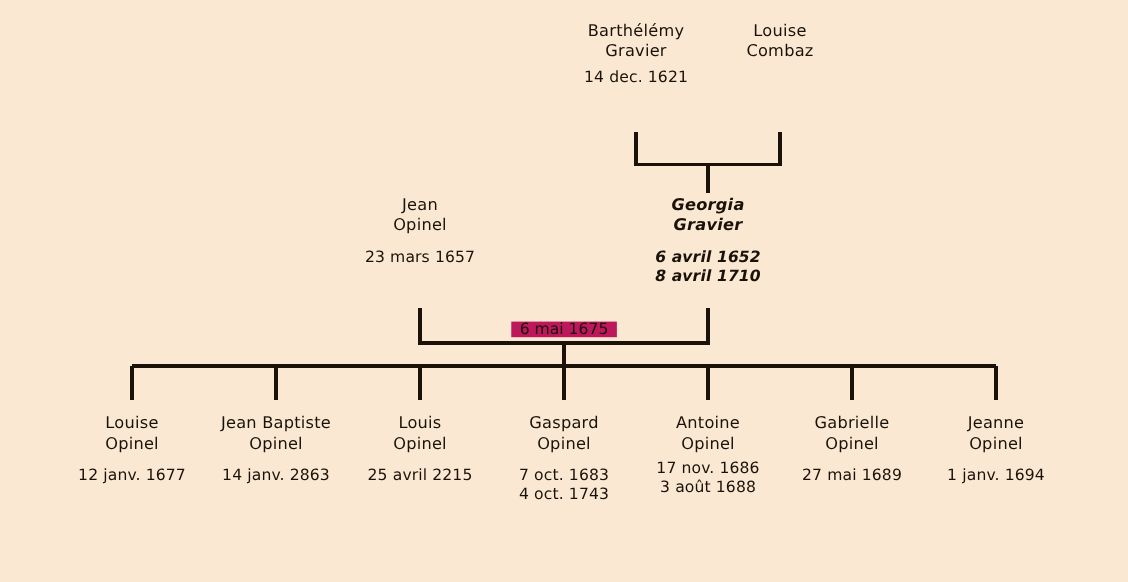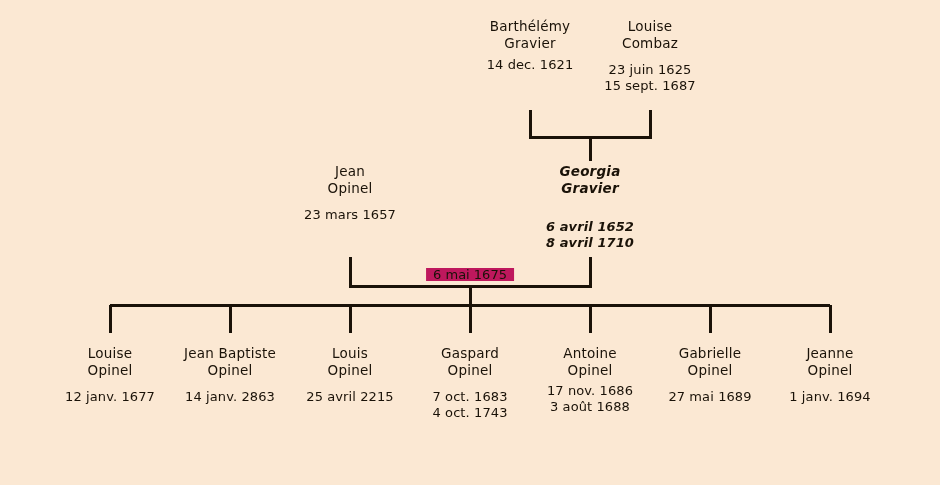--- a/index.html
+++ b/index.html
@@ -94,38 +94,34 @@
     <div class="name">Barthélémy</div>
     <div class="name">Gravier</div>
     <div class="dates" style="margin-top:4px;">
       <span class="d">14 dec. 1621</span>
     </div>
   </div>
 
   <div class="person" style="left:650px; top:18px;">
     <div class="name">Louise</div>
     <div class="name">Combaz</div>
-    <div class="dates" style="margin-top:9px;">
-      <span class="d">23 juin 1625</span>
-      <span class="d">15 sept. 1687</span>
-    </div>
   </div>
 
   <div class="person" style="left:350px; top:163px;">
     <div class="name">Jean</div>
     <div class="name">Opinel</div>
     <div class="dates" style="margin-top:9px;">
       <span class="d">23 mars 1657</span>
     </div>
   </div>
 
   <div class="person focus" style="left:590px; top:163px;">
     <div class="name">Georgia</div>
     <div class="name">Gravier</div>
-    <div class="dates" style="margin-top:21px;">
+    <div class="dates" style="margin-top:9px;">
       <span class="d">6 avril 1652</span>
       <span class="d">8 avril 1710</span>
     </div>
   </div>
 
   <div class="marriage-label" style="left:470px; top:268px;">6 mai 1675</div>
 
   <div class="person" style="left:110px; top:345px;">
     <div class="name">Louise</div>
     <div class="name">Opinel</div>

